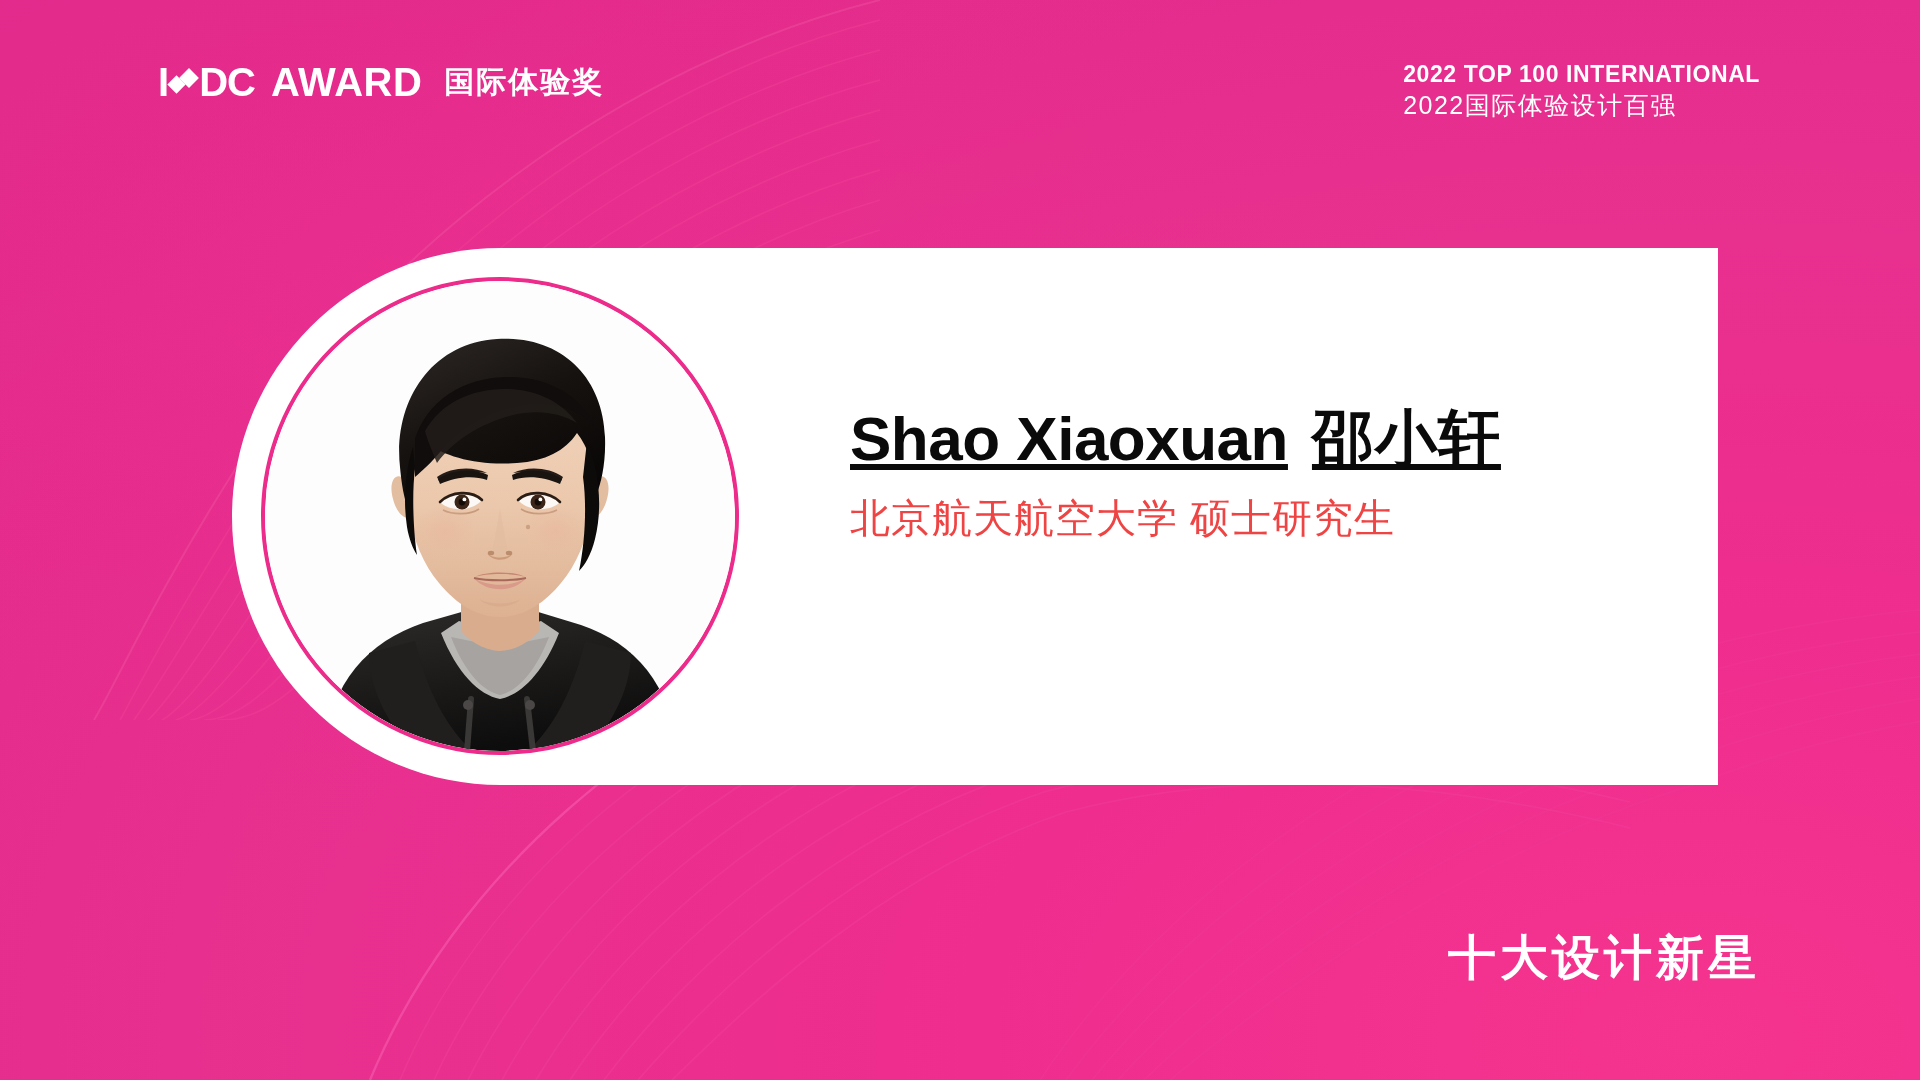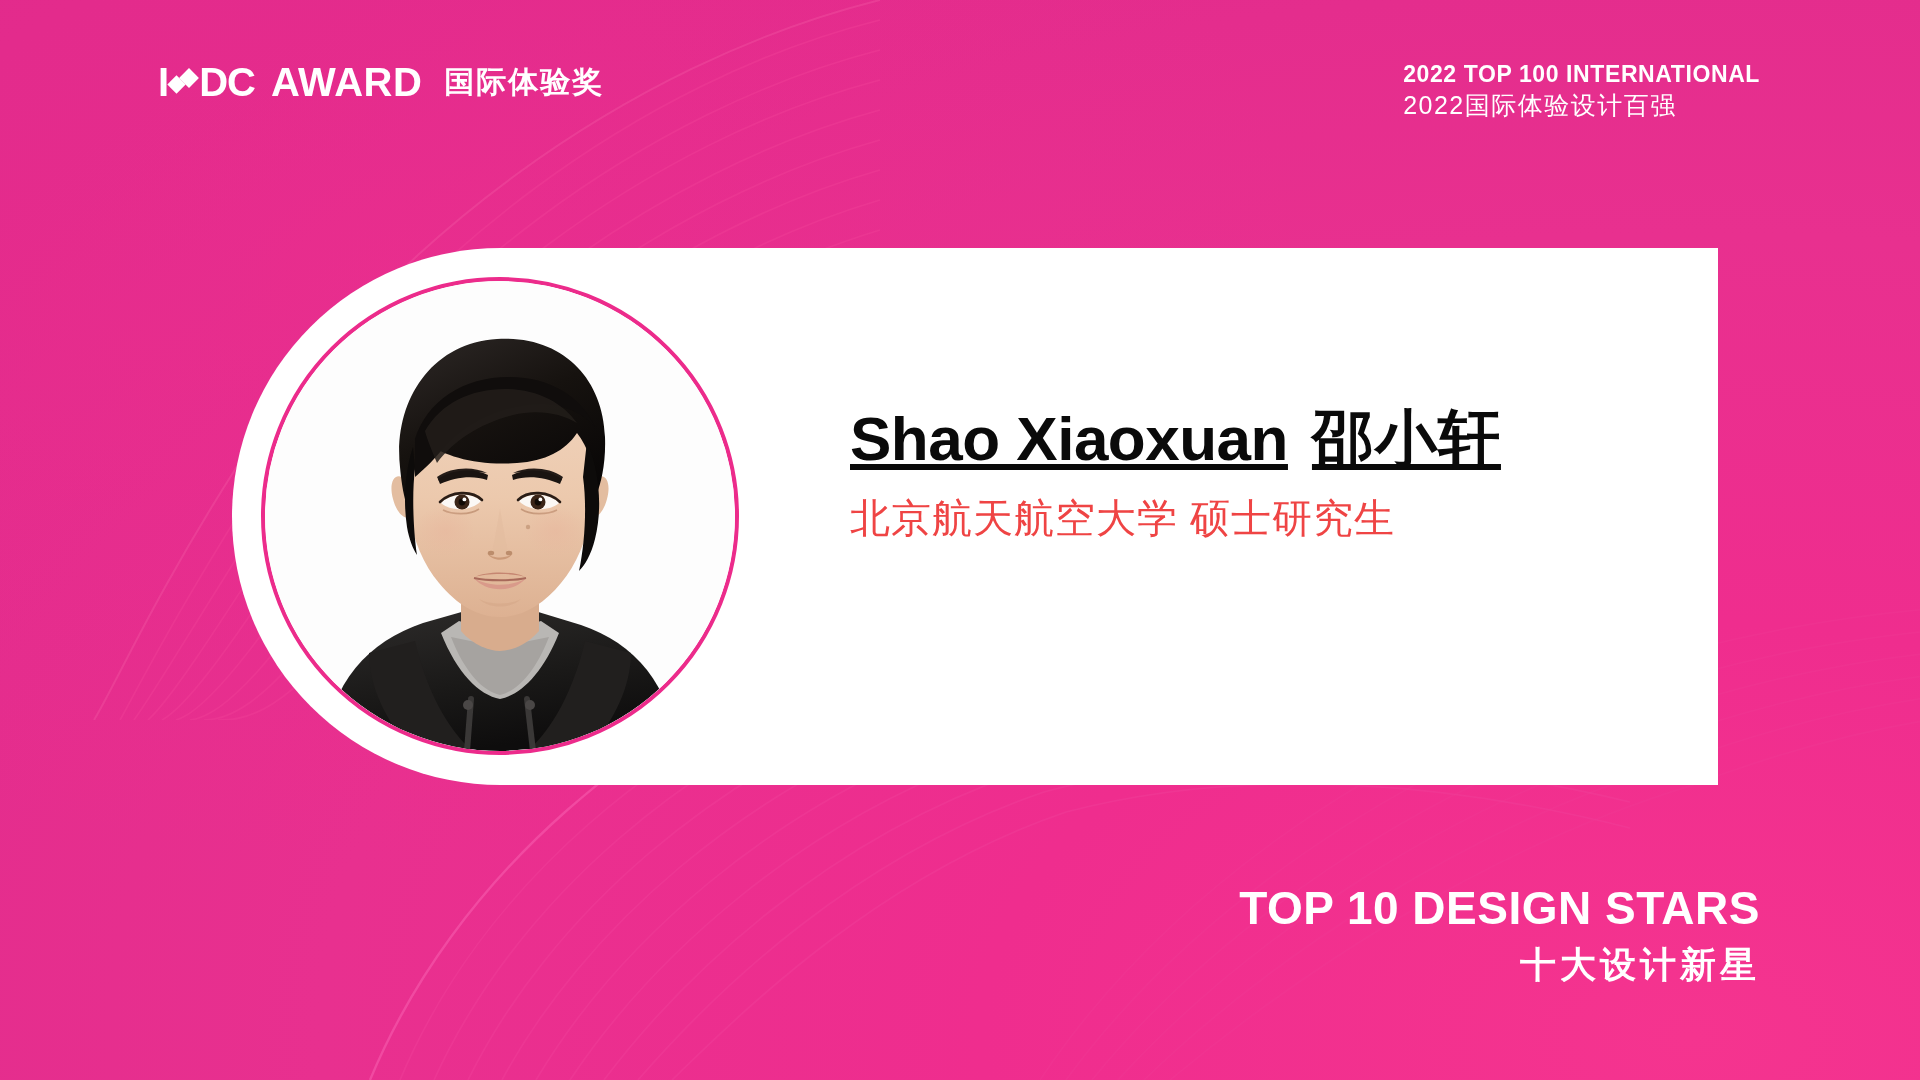--- a/index.html
+++ b/index.html
@@ -124,21 +124,21 @@
     position:absolute;
     right:160px; bottom:92px;
     text-align:right; color:#fff;
     z-index:4;
   }
   .footer .en {
     font-size:46px; font-weight:700; letter-spacing:.5px;
     line-height:1.08; white-space:nowrap;
   }
   .footer .cn {
-    font-size:36px; font-weight:700; letter-spacing:4px;
+    font-size:48px; font-weight:700; letter-spacing:4px;
     line-height:1.28; margin-top:8px; white-space:nowrap;
   }
 </style>
 </head>
 <body>
 
 <div class="stage">
 
   <div class="bg-vignette"></div>
 
@@ -308,17 +308,16 @@
     <div class="person">
       <div class="person-name">
         <span>Shao Xiaoxuan</span><span class="cn">邵小轩</span>
       </div>
       <div class="person-affil">北京航天航空大学  硕士研究生</div>
     </div>
 
   </div>
 
   <div class="footer">
-    <div class="en">TOP 10 DESIGN STARS</div>
     <div class="cn">十大设计新星</div>
   </div>
 
 </div>
 
 </body></html>

